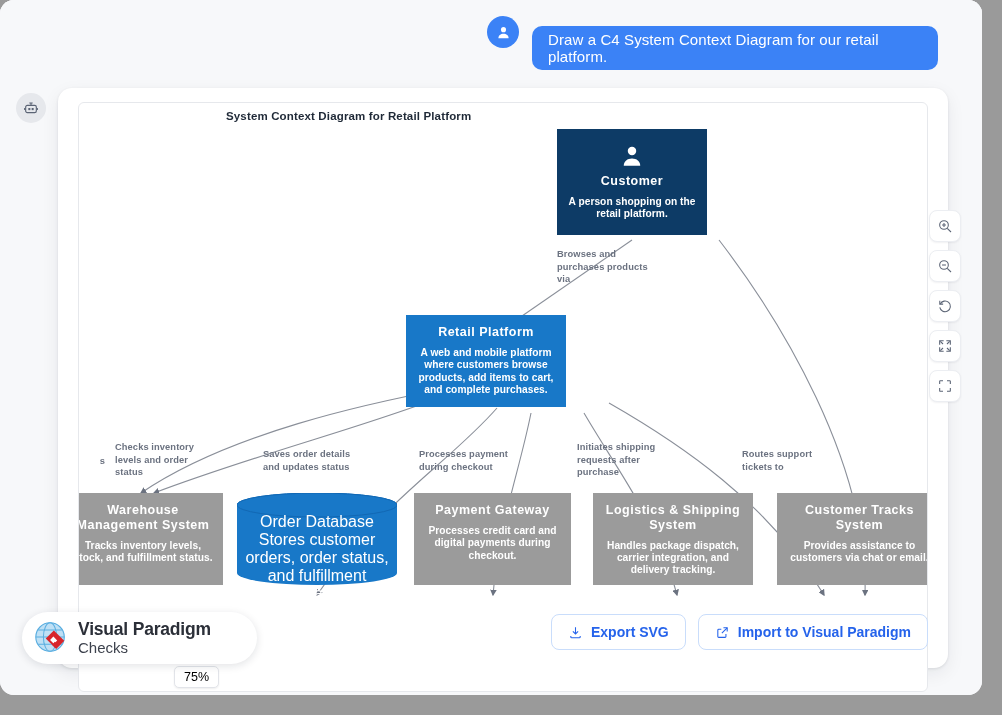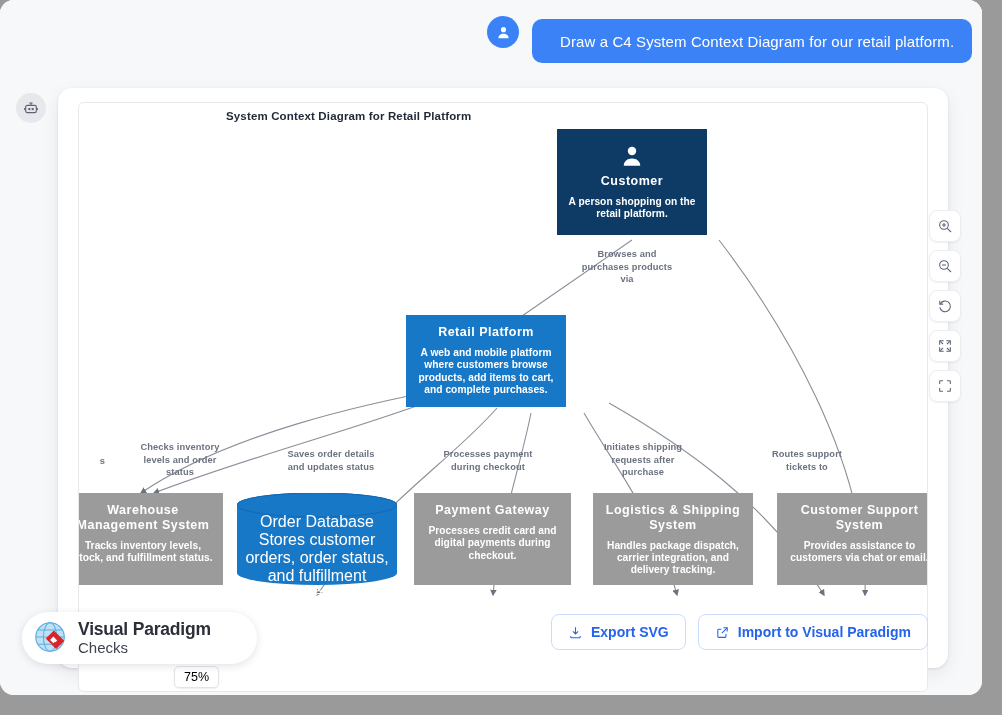--- a/index.html
+++ b/index.html
@@ -40,28 +40,28 @@
     position: absolute;
     left: 487px; top: 16px;
     width: 32px; height: 32px;
     border-radius: 50%;
     background: #3b82f6;
     display: flex; align-items: center; justify-content: center;
   }
   .user-avatar svg { width: 17px; height: 17px; }
   .chat-bubble {
     position: absolute;
-    left: 532px; top: 19px;
-    width: 440px; height: 44px;
+    left: 532px; top: 26px;
+    width: 406px; height: 44px;
     background: #3b82f6;
     border-radius: 10px;
     color: #ffffff;
     font-size: 15px;
     display: flex; align-items: center;
-    padding-left: 28px; padding-right: 16px;
+    padding-left: 16px; padding-right: 16px;
     letter-spacing: 0.1px;
   }
 
   
   .bot-avatar {
     position: absolute;
     left: 16px; top: 93px;
     width: 30px; height: 30px;
     border-radius: 50%;
     background: #e6e8ec;
@@ -145,21 +145,20 @@
     padding: 0 8px;
   }
 
   
   .edge-label {
     position: absolute;
     color: #6b7280;
     font-size: 9.3px;
     font-weight: bold;
     line-height: 1.35;
-    text-align: center;
     letter-spacing: .1px;
     white-space: pre-line;
   }
 
   
   .zoom-badge {
     position: absolute;
     left: 95px; top: 563px;
     background: #ffffff;
     border: 1px solid #e2e4e9;
@@ -321,21 +320,21 @@
           <span class="n-title" style="margin-top:3px;">Payment Gateway</span>
           <span class="n-desc">Processes credit card and digital payments during checkout.</span>
         </div>
 
         <div class="node node-ext" style="left:514px; top:390px; width:160px; height:92px;">
           <span class="n-title" style="margin-top:3px;">Logistics &amp; Shipping System</span>
           <span class="n-desc">Handles package dispatch, carrier integration, and delivery tracking.</span>
         </div>
 
         <div class="node node-ext" style="left:698px; top:390px; width:165px; height:92px;">
-          <span class="n-title" style="margin-top:3px;">Customer Support System</span>
+          <span class="n-title" style="margin-top:3px;">Customer Tracks System</span>
           <span class="n-desc">Provides assistance to customers via chat or email.</span>
         </div>
 
         <div class="edge-label" style="left:478px; top:145px; width:140px;">Browses and
 purchases products
 via</div>
 
 
         <div class="edge-label" style="left:-4px; top:352px; width:30px; text-align:right;">s</div>
 

